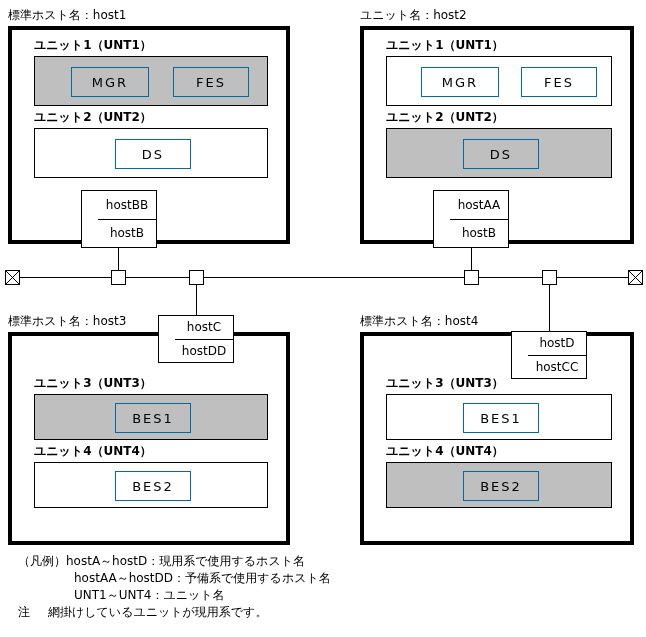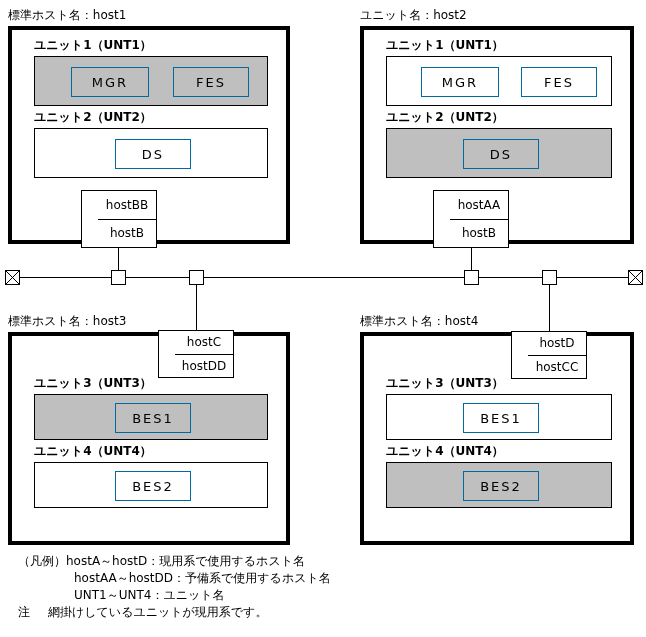--- a/index.html
+++ b/index.html
@@ -211,21 +211,21 @@
     <div class="proc-box" style="left:80px; top:8px; width:76px; height:30px;">BES1</div>
   </div>
 
   <div class="unit-caption" style="left:22px; top:108px;">ユニット4（UNT4）</div>
 
   <div class="unit-panel" style="left:22px; top:126px; width:234px; height:46px;">
     <div class="proc-box" style="left:80px; top:8px; width:76px; height:30px;">BES2</div>
   </div>
 </div>
 
-<div class="hostname-box" style="left:158px; top:330px; width:76px; height:48px;">
+<div class="hostname-box" style="left:158px; top:315px; width:76px; height:48px;">
   <div class="hostname-cell">hostC</div>
   <div class="hostname-cell">hostDD</div>
 </div>
 
 <div class="host-caption" style="left:360px; top:314px;text-align:center;">標準ホスト名：host4</div>
 
 <div class="host-frame" style="left:360px; top:332px; width:274px; height:213px;">
 
   <div class="unit-caption" style="left:22px; top:40px;">ユニット3（UNT3）</div>
 

